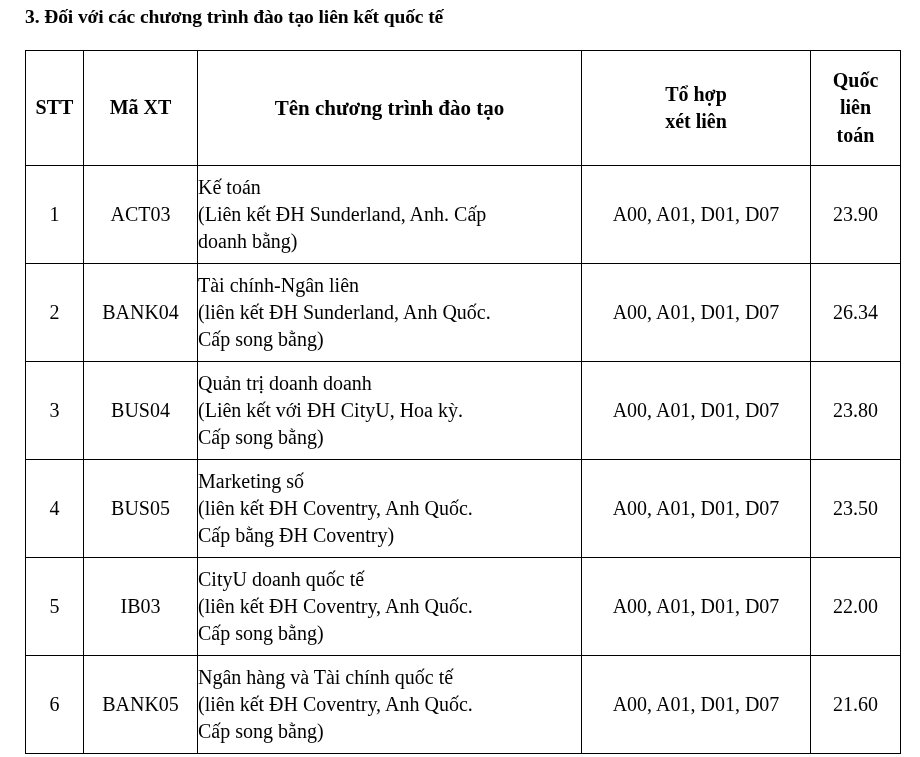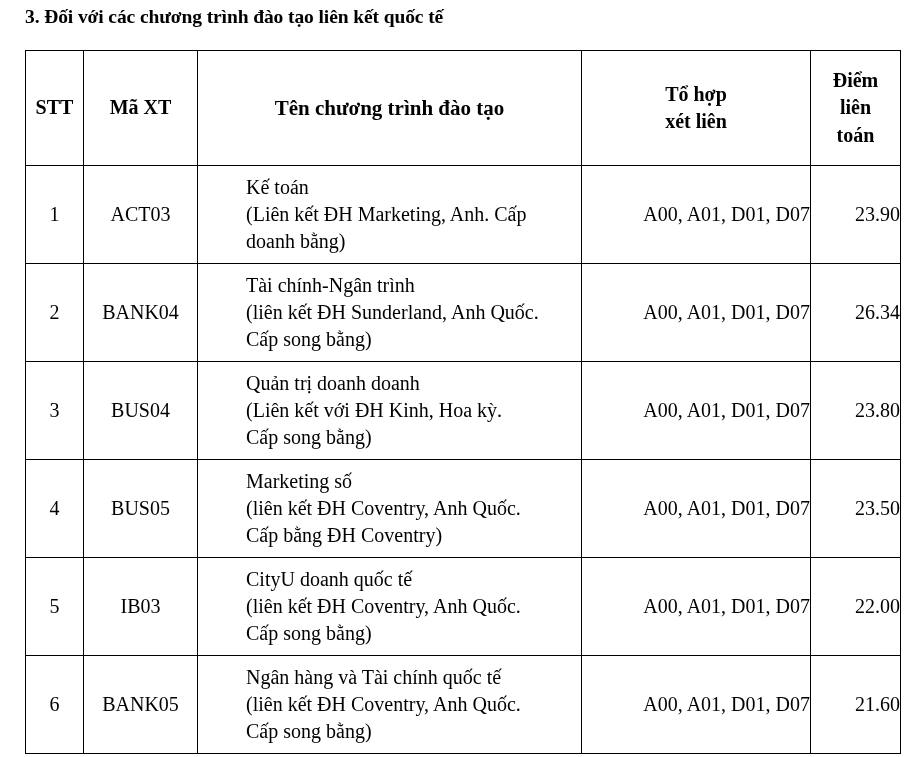--- a/index.html
+++ b/index.html
@@ -74,26 +74,25 @@
     text-align: center;
   }
   td.cell-ten {
     text-align: left;
     padding: 0 8px 0 10px;
     line-height: 1.38;
   }
   td.cell-ten .pline {
     display: block;
     white-space: nowrap;
-    margin-left: 48px;
   }
   td.cell-ma   { font-size: 20px; }
   td.cell-stt  { font-size: 20px; }
-  td.cell-tohop { font-size: 20px; white-space: nowrap; text-align: right; }
-  td.cell-diem { font-size: 20px; white-space: nowrap; text-align: right; }
+  td.cell-tohop { font-size: 20px; white-space: nowrap; }
+  td.cell-diem { font-size: 20px; white-space: nowrap; }
 </style>
 </head>
 <body>
 
 <div class="page">
 
   <div class="section-title">3. Đối với các chương trình đào tạo liên kết quốc tế</div>
 
   <div class="table-wrap">
     <table class="admission">
@@ -107,58 +106,58 @@
       <thead>
         <tr>
           <th>STT</th>
           <th>Mã XT</th>
           <th class="h-ten">Tên chương trình đào tạo</th>
           <th>
             <span class="hline">Tổ hợp</span>
             <span class="hline">xét liên</span>
           </th>
           <th>
-            <span class="hline">Điểm</span>
+            <span class="hline">Quốc</span>
             <span class="hline">liên</span>
             <span class="hline">toán</span>
           </th>
         </tr>
       </thead>
       <tbody>
 
         <tr>
           <td class="cell-stt">1</td>
           <td class="cell-ma">ACT03</td>
           <td class="cell-ten">
             <span class="pline">Kế toán</span>
-            <span class="pline">(Liên kết ĐH Marketing, Anh. Cấp</span>
+            <span class="pline">(Liên kết ĐH Sunderland, Anh. Cấp</span>
             <span class="pline">doanh bằng)</span>
           </td>
           <td class="cell-tohop">A00, A01, D01, D07</td>
           <td class="cell-diem">23.90</td>
         </tr>
 
         <tr>
           <td class="cell-stt">2</td>
           <td class="cell-ma">BANK04</td>
           <td class="cell-ten">
-            <span class="pline">Tài chính-Ngân trình</span>
+            <span class="pline">Tài chính-Ngân liên</span>
             <span class="pline">(liên kết ĐH Sunderland, Anh Quốc.</span>
             <span class="pline">Cấp song bằng)</span>
           </td>
           <td class="cell-tohop">A00, A01, D01, D07</td>
           <td class="cell-diem">26.34</td>
         </tr>
 
         <tr>
           <td class="cell-stt">3</td>
           <td class="cell-ma">BUS04</td>
           <td class="cell-ten">
             <span class="pline">Quản trị doanh doanh</span>
-            <span class="pline">(Liên kết với ĐH Kinh, Hoa kỳ.</span>
+            <span class="pline">(Liên kết với ĐH CityU, Hoa kỳ.</span>
             <span class="pline">Cấp song bằng)</span>
           </td>
           <td class="cell-tohop">A00, A01, D01, D07</td>
           <td class="cell-diem">23.80</td>
         </tr>
 
         <tr>
           <td class="cell-stt">4</td>
           <td class="cell-ma">BUS05</td>
           <td class="cell-ten">

